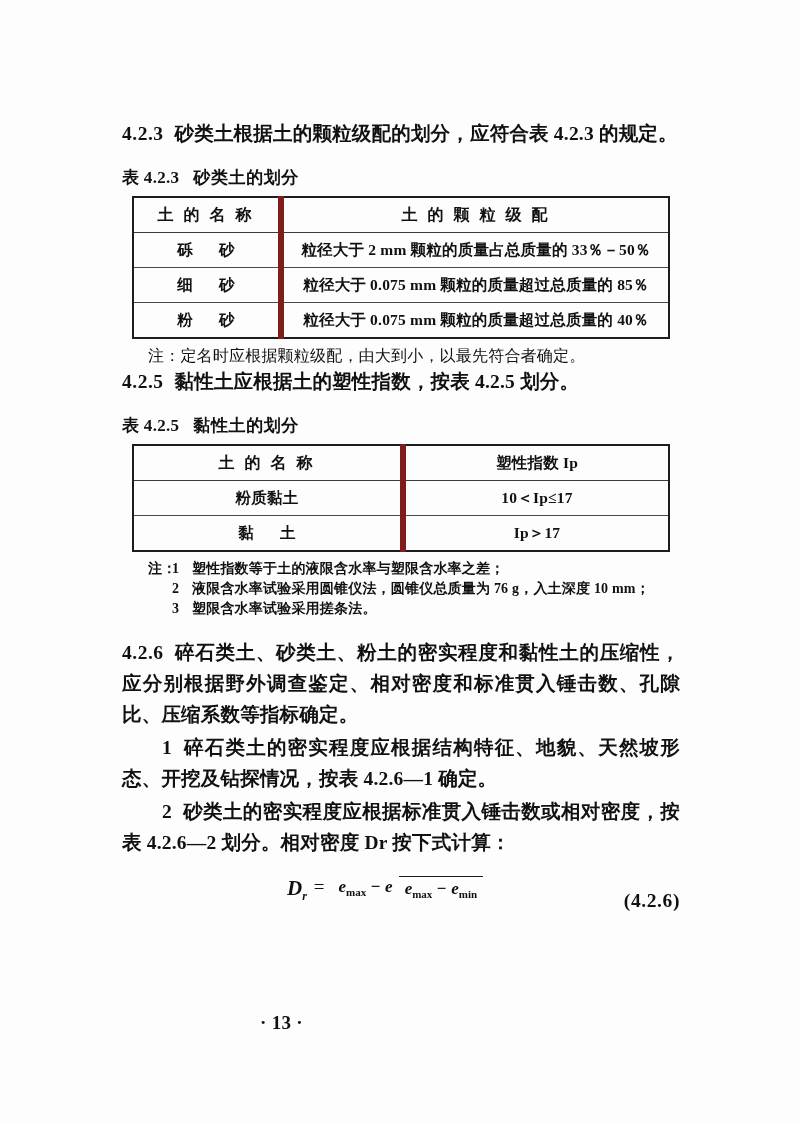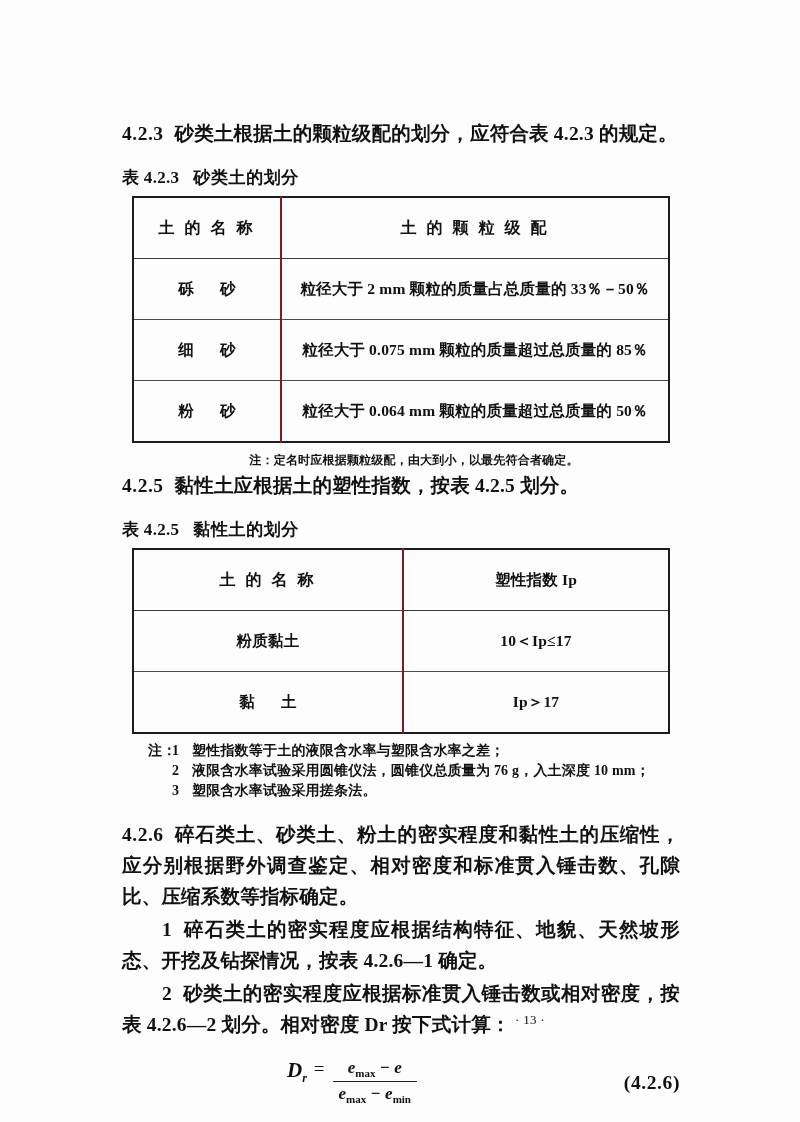--- a/index.html
+++ b/index.html
@@ -68,55 +68,54 @@
   table.doc {
     border-collapse: collapse;
     width: 536px;
     margin: 0 auto;
     table-layout: fixed;
   }
   table.doc td, table.doc th {
     border: 1px solid #4a4a4a;
     font-size: 15.5px;
     font-weight: 700;
-    padding: 17px 6px;
+    padding: 4px 6px;
     text-align: center;
     vertical-align: middle;
     height: 26px;
     letter-spacing: 0.2px;
   }
   table.doc {
     border: 2px solid #1d1d1d;
   }
   table.doc td.head, table.doc th.head {
     font-size: 16px;
     letter-spacing: 3px;
   }
   table.doc td.vsep-left {
-    border-left: 2px solid #7f1d1d;
+    border-left: 6px solid #7f1d1d;
   }
   table.doc tr.headrow td {
     border-bottom: 1.5px solid #3a3a3a;
   }
   td.left-cell {
     text-align: left;
     padding-left: 10px;
     font-size: 15.5px;
   }
   .name-gap { display:inline-block; width: 26px; }
 
   
   .note {
-    font-size: 12px;
-    font-weight: 700;
+    font-size: 16px;
+    font-weight: 400;
     line-height: 20px;
     margin: 7px 0 0 0;
     padding-left: 26px;
     letter-spacing: 0.2px;
-    text-align: center;
   }
   .note-list {
     font-size: 14px;
     font-weight: 700;
     line-height: 20px;
     margin: 7px 0 0 0;
     padding-left: 26px;
     letter-spacing: 0.2px;
   }
   .note-list .nrow {
@@ -152,21 +151,20 @@
   .formula .lhs {
     font-style: italic;
     font-weight: 700;
     font-size: 21px;
     margin-right: 7px;
   }
   .formula .lhs sub { font-size: 12px; font-style: italic; }
   .formula .eq { margin-right: 8px; font-size: 19px; }
   .frac {
     display: inline-flex;
-    flex-direction: column;
     align-items: center;
     font-style: italic;
     font-weight: 700;
   }
   .frac .numer {
     padding: 0 6px 2px 6px;
     font-size: 17px;
     white-space: nowrap;
   }
   .frac .denom {
@@ -184,23 +182,23 @@
     font-weight: 700;
     letter-spacing: 0.6px;
   }
 
   
   .footer {
     position: absolute;
     left: 0;
     top: 1012px;
     width: 800px;
-    text-align: center;
-    font-size: 13px;
-    font-weight: 400;
+    text-align: left;
+    font-size: 19px;
+    font-weight: 700;
     letter-spacing: 2px;
     padding-left: 260px;
     box-sizing: border-box;
   }
   sub { vertical-align: sub; }
 </style>
 </head>
 <body>
 
 <div class="page">
@@ -227,21 +225,21 @@
         <tr>
           <td><span>砾</span><span class="name-gap"></span><span>砂</span></td>
           <td class="left-cell vsep-left">粒径大于 2 mm 颗粒的质量占总质量的 33％－50％</td>
         </tr>
         <tr>
           <td><span>细</span><span class="name-gap"></span><span>砂</span></td>
           <td class="left-cell vsep-left">粒径大于 0.075 mm 颗粒的质量超过总质量的 85％</td>
         </tr>
         <tr>
           <td><span>粉</span><span class="name-gap"></span><span>砂</span></td>
-          <td class="left-cell vsep-left">粒径大于 0.064 mm 颗粒的质量超过总质量的 50％</td>
+          <td class="left-cell vsep-left">粒径大于 0.075 mm 颗粒的质量超过总质量的 40％</td>
         </tr>
       </tbody>
     </table>
 
     <p class="note">注：定名时应根据颗粒级配，由大到小，以最先符合者确定。</p>
 
 
     <p class="para">
       <span class="num latin">4.2.5</span><span>黏性土应根据土的塑性指数，按表 4.2.5 划分。</span>
     </p>

